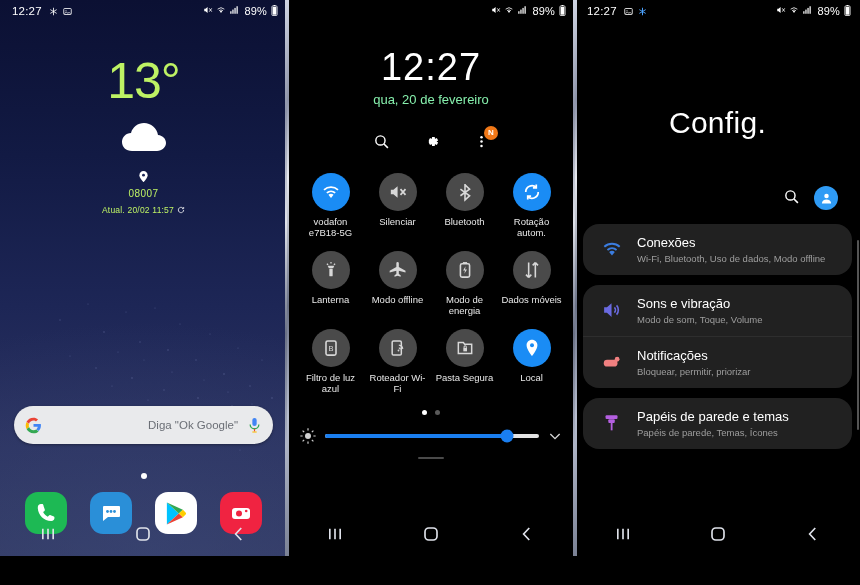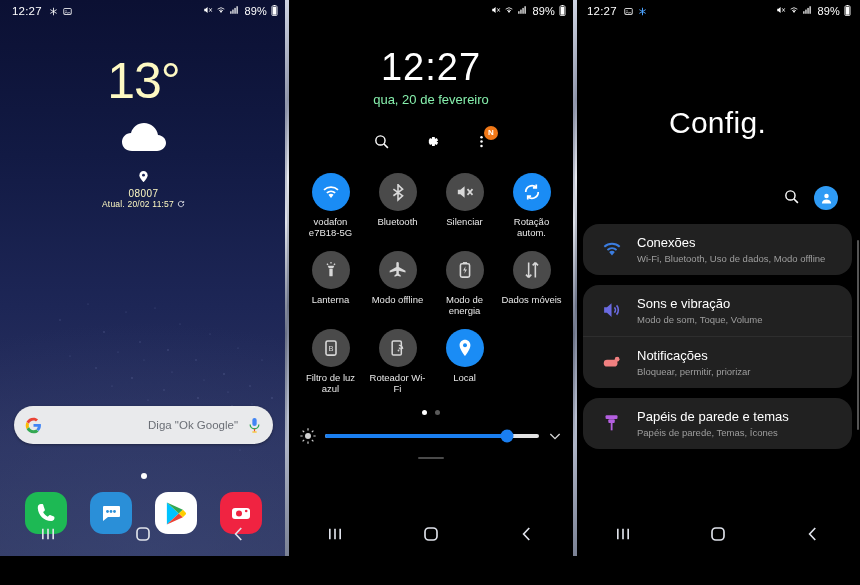--- a/index.html
+++ b/index.html
@@ -47,31 +47,31 @@
     font-size: 11px; letter-spacing: .2px;
   }
   .sb-time { font-size: 11.5px; font-weight: 400; }
   .sb-left-icons { display: flex; align-items: center; gap: 5px; margin-left: 7px; }
   .sb-spacer { flex: 1; }
   .sb-right { display: flex; align-items: flex-start; gap: 3px; }
   .sb-batt-text { font-size: 11px; margin: 0 1px 0 2px; }
 
   .weather {
     position: relative; z-index: 10;
-    margin-top: 34px; text-align: center; color: #fef9c3;
+    margin-top: 34px; text-align: center; color: #bef264;
   }
   .temp {
     font-size: 50px; font-weight: 300; line-height: 1;
     letter-spacing: -1px;
   }
   .cloud-wrap { margin-top: 14px; display: flex; justify-content: center; }
   .wx-pin { margin-top: 14px; }
   .wx-zip { font-size: 10px; margin-top: 2px; letter-spacing: .4px; }
   .wx-upd {
-    font-size: 8.5px; letter-spacing: .2px;
+    font-size: 8.5px; margin-top: 6px; letter-spacing: .2px;
     display: flex; align-items: center; justify-content: center; gap: 3px;
   }
 
   .searchbar {
     position: absolute; z-index: 10;
     left: 14px; right: 14px; top: 406px;
     height: 38px; border-radius: 19px;
     background: #e9eaec;
     display: flex; align-items: center;
     padding: 0 12px 0 11px;
@@ -459,34 +459,34 @@
             <path d="M3.6 9.5a12.5 12.5 0 0116.8 0" stroke="#fff" stroke-width="2.1" fill="none"></path>
             <path d="M7 13a7.8 7.8 0 0110 0" stroke="#fff" stroke-width="2.1" fill="none"></path>
           </svg>
         </div>
         <div class="qs-label">vodafon e7B18-5G</div>
       </div>
 
       <div class="qs-tile">
         <div class="qs-circle">
           <svg width="20" height="20" viewBox="0 0 24 24">
-            <path d="M12 2.5v19l5.5-5-11-8M6.5 16.5l11-8L12 3.5" stroke="#d8d8d8" stroke-width="1.9" fill="none"></path>
-          </svg>
-        </div>
-        <div class="qs-label">Bluetooth</div>
-      </div>
-
-      <div class="qs-tile">
-        <div class="qs-circle">
-          <svg width="20" height="20" viewBox="0 0 24 24">
             <path d="M11.5 5L6.5 9.2H3.4v5.6h3.1l5 4.2z" fill="#d8d8d8"></path>
             <path d="M15 8.5l6 7M21 8.5l-6 7" stroke="#d8d8d8" stroke-width="2"></path>
           </svg>
         </div>
         <div class="qs-label">Silenciar</div>
+      </div>
+
+      <div class="qs-tile">
+        <div class="qs-circle">
+          <svg width="20" height="20" viewBox="0 0 24 24">
+            <path d="M12 2.5v19l5.5-5-11-8M6.5 16.5l11-8L12 3.5" stroke="#d8d8d8" stroke-width="1.9" fill="none"></path>
+          </svg>
+        </div>
+        <div class="qs-label">Bluetooth</div>
       </div>
 
       <div class="qs-tile">
         <div class="qs-circle on">
           <svg width="20" height="20" viewBox="0 0 24 24">
             <path d="M19.5 12a7.5 7.5 0 01-12.6 5.5" stroke="#fff" stroke-width="2.1" fill="none"></path>
             <path d="M4.5 12a7.5 7.5 0 0112.6-5.5" stroke="#fff" stroke-width="2.1" fill="none"></path>
             <path d="M17.1 3v4h-4M6.9 21v-4h4" stroke="#fff" stroke-width="2.1" fill="none"></path>
           </svg>
         </div>
@@ -548,20 +548,30 @@
         <div class="qs-circle">
           <svg width="20" height="20" viewBox="0 0 24 24">
             <rect x="5" y="3.5" width="11" height="17" rx="1.6" fill="none" stroke="#d8d8d8" stroke-width="1.8"></rect>
             <path d="M13 8.5a5 5 0 014.6 4.6M13 11.8a2 2 0 011.8 1.8" stroke="#d8d8d8" stroke-width="1.7" fill="none"></path>
             <circle cx="12.6" cy="15" r="1.1" fill="#d8d8d8"></circle>
           </svg>
         </div>
         <div class="qs-label">Roteador Wi-Fi</div>
       </div>
 
+      <div class="qs-tile">
+        <div class="qs-circle">
+          <svg width="20" height="20" viewBox="0 0 24 24">
+            <path d="M4 5.5h6l1.6 2H20v11H4z" fill="none" stroke="#d8d8d8" stroke-width="1.8"></path>
+            <rect x="10" y="12" width="4.4" height="4" fill="#d8d8d8"></rect>
+            <path d="M10.9 12v-1.4a1.3 1.3 0 012.6 0V12" stroke="#d8d8d8" stroke-width="1.3" fill="none"></path>
+          </svg>
+        </div>
+        <div class="qs-label">Pasta Segura</div>
+      </div>
 
       <div class="qs-tile">
         <div class="qs-circle on">
           <svg width="20" height="20" viewBox="0 0 24 24">
             <path d="M12 2.2c-3.6 0-6.5 2.9-6.5 6.5 0 4.9 6.5 12.9 6.5 12.9s6.5-8 6.5-12.9c0-3.6-2.9-6.5-6.5-6.5z" fill="#fff"></path>
             <circle cx="12" cy="8.7" r="2.4" fill="#1a8cf5"></circle>
           </svg>
         </div>
         <div class="qs-label">Local</div>
       </div>

